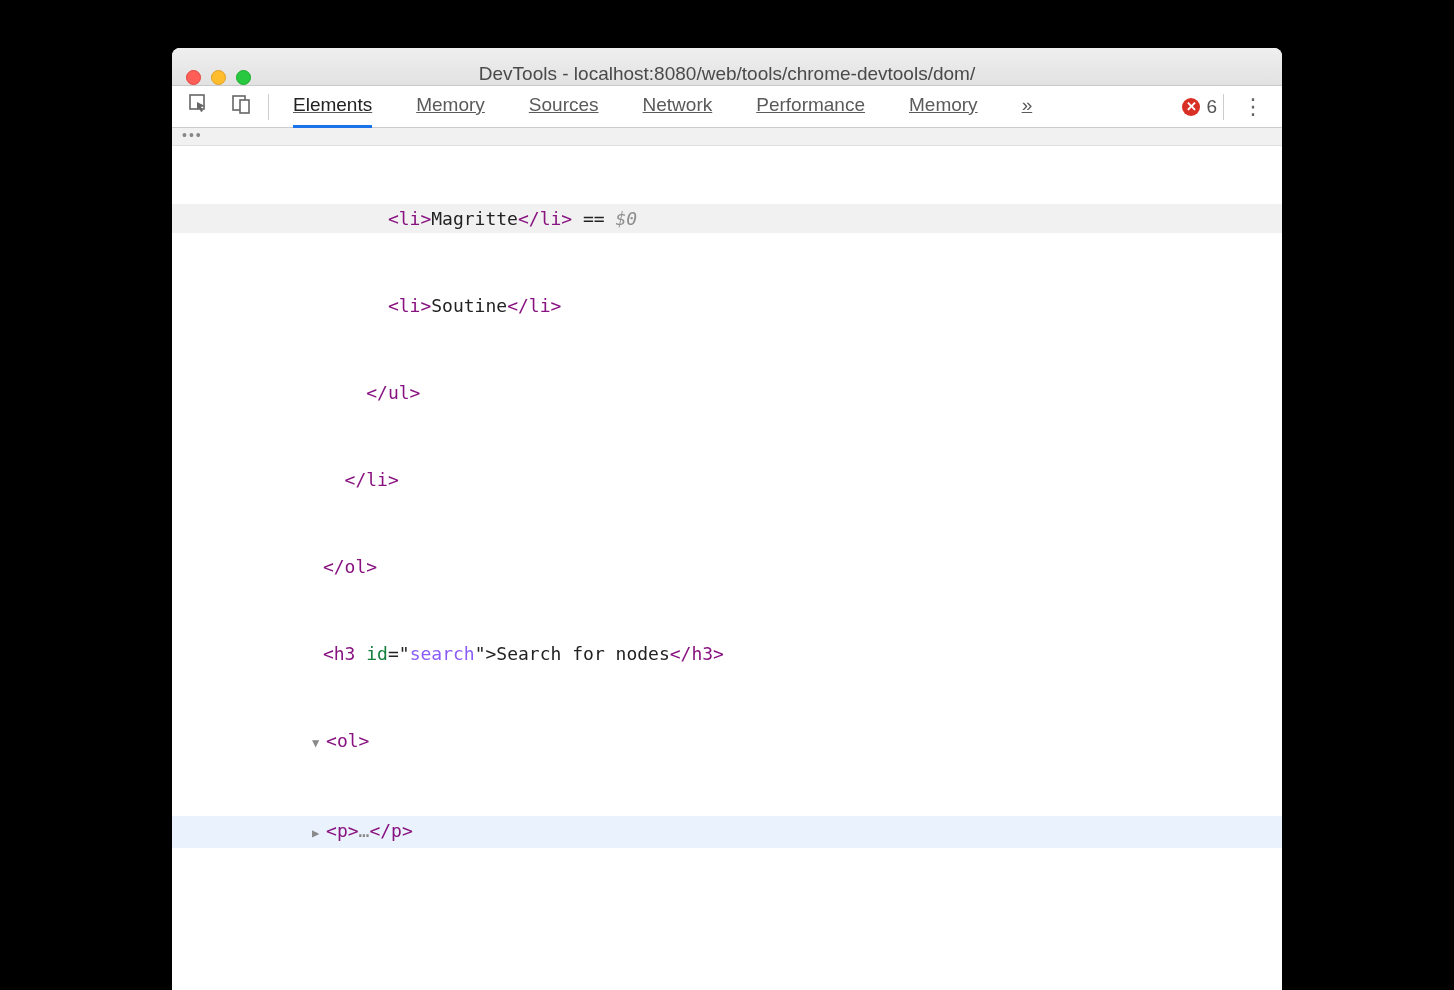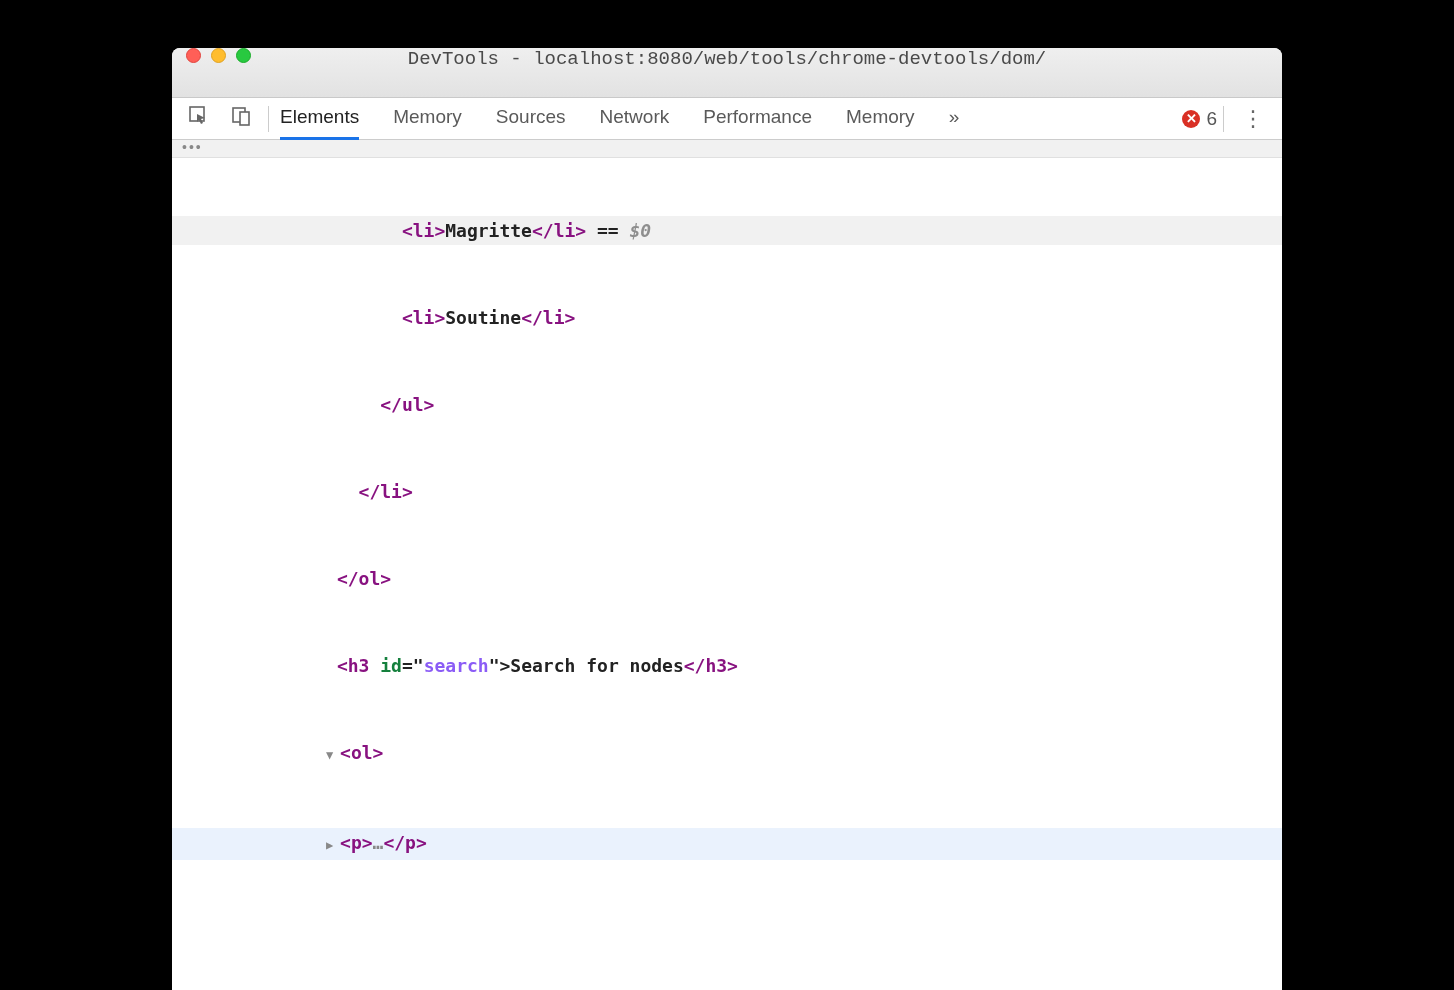--- a/index.html
+++ b/index.html
@@ -14,62 +14,61 @@
   padding-top: 48px;
 }
 .window {
   width: 1110px;
   background: #fff;
   border-radius: 8px;
   box-shadow: 0 20px 60px rgba(0,0,0,0.5);
   overflow: hidden;
 }
 .titlebar {
-  height: 50px;
+  height: 38px;
   background: linear-gradient(#efefef,#e2e2e2);
   border-bottom: 1px solid #c9c9c9;
   display: flex;
-  align-items: flex-start;
+  align-items: flex-end;
   padding: 0 14px;
   position: relative;
-  font-family: Liberation Mono, monospace;
 }
 .traffic { display: flex; gap: 10px; }
 .tl { width: 15px; height: 15px; border-radius: 50%; }
 .tl.close { background:#ff5f57; border:1px solid #e0443e; }
 .tl.min { background:#ffbd2e; border:1px solid #dea123; }
 .tl.max { background:#28c940; border:1px solid #1aab29; }
 .title { position:absolute; left:0; right:0; text-align:center; font-size:19px; color:#4a4a4a; pointer-events:none; }
 .toolbar {
   height: 42px;
   border-bottom: 1px solid #ccc;
   display: flex;
   align-items: center;
   padding: 0 6px;
   font-size: 19px;
   color:#5a5a5a;
 }
 .toolbar .ic { padding: 0 10px; cursor:pointer; }
 .toolbar .sep { width:1px; height:26px; background:#ccc; margin:0 6px; }
-.tabs { display:flex; gap: 34px; margin-left: 5px; flex:1; }
+.tabs { display:flex; gap: 44px; margin-left: 18px; flex:1;text-decoration:underline; }
 .tab { cursor:pointer; padding: 9px 0; }
 .tab.active { color:#222; border-bottom: 3px solid #1a73e8; }
 .errbadge { display:flex; align-items:center; gap:6px; color:#555; }
 .errbadge .circ { width:18px; height:18px; border-radius:50%; background:#d93025; color:#fff; font-size:13px; display:flex; align-items:center; justify-content:center; font-weight:bold; }
 .kebab { padding:0 12px; cursor:pointer; font-size:22px; color:#666; }
 .dots-row { height:18px; background:#f1f1f1; border-bottom:1px solid #e0e0e0; font-size:14px; color:#888; padding-left:10px; line-height:14px; letter-spacing:2px; }
 .dom {
   font-family: Menlo, Consolas, monospace;
   font-size: 18px;
   line-height: 29px;
   padding: 0 0 2px 0;
   white-space: pre;
   color:#222;
 }
-.dom .line { padding-left: 24px; font-weight: bold; }
+.dom .line { padding-left: 10px; }
 .dom .sel { background:#f1f1f1; }
 .dom .hov { background:#eaf2fd; }
 .dom .tri { color:#888; display:inline-block; width:14px; font-size:12px; }
 .dom .tag { color:#881280; }
 .dom .attr { color:#15803d; }
 .dom .aval { color:#8b5cf6; }
 .dom .text { color:#222; }
 .dom .ell { color:#888; }
 .dom .s0 { color:#8e8e8e; font-style:italic; }
 </style>

